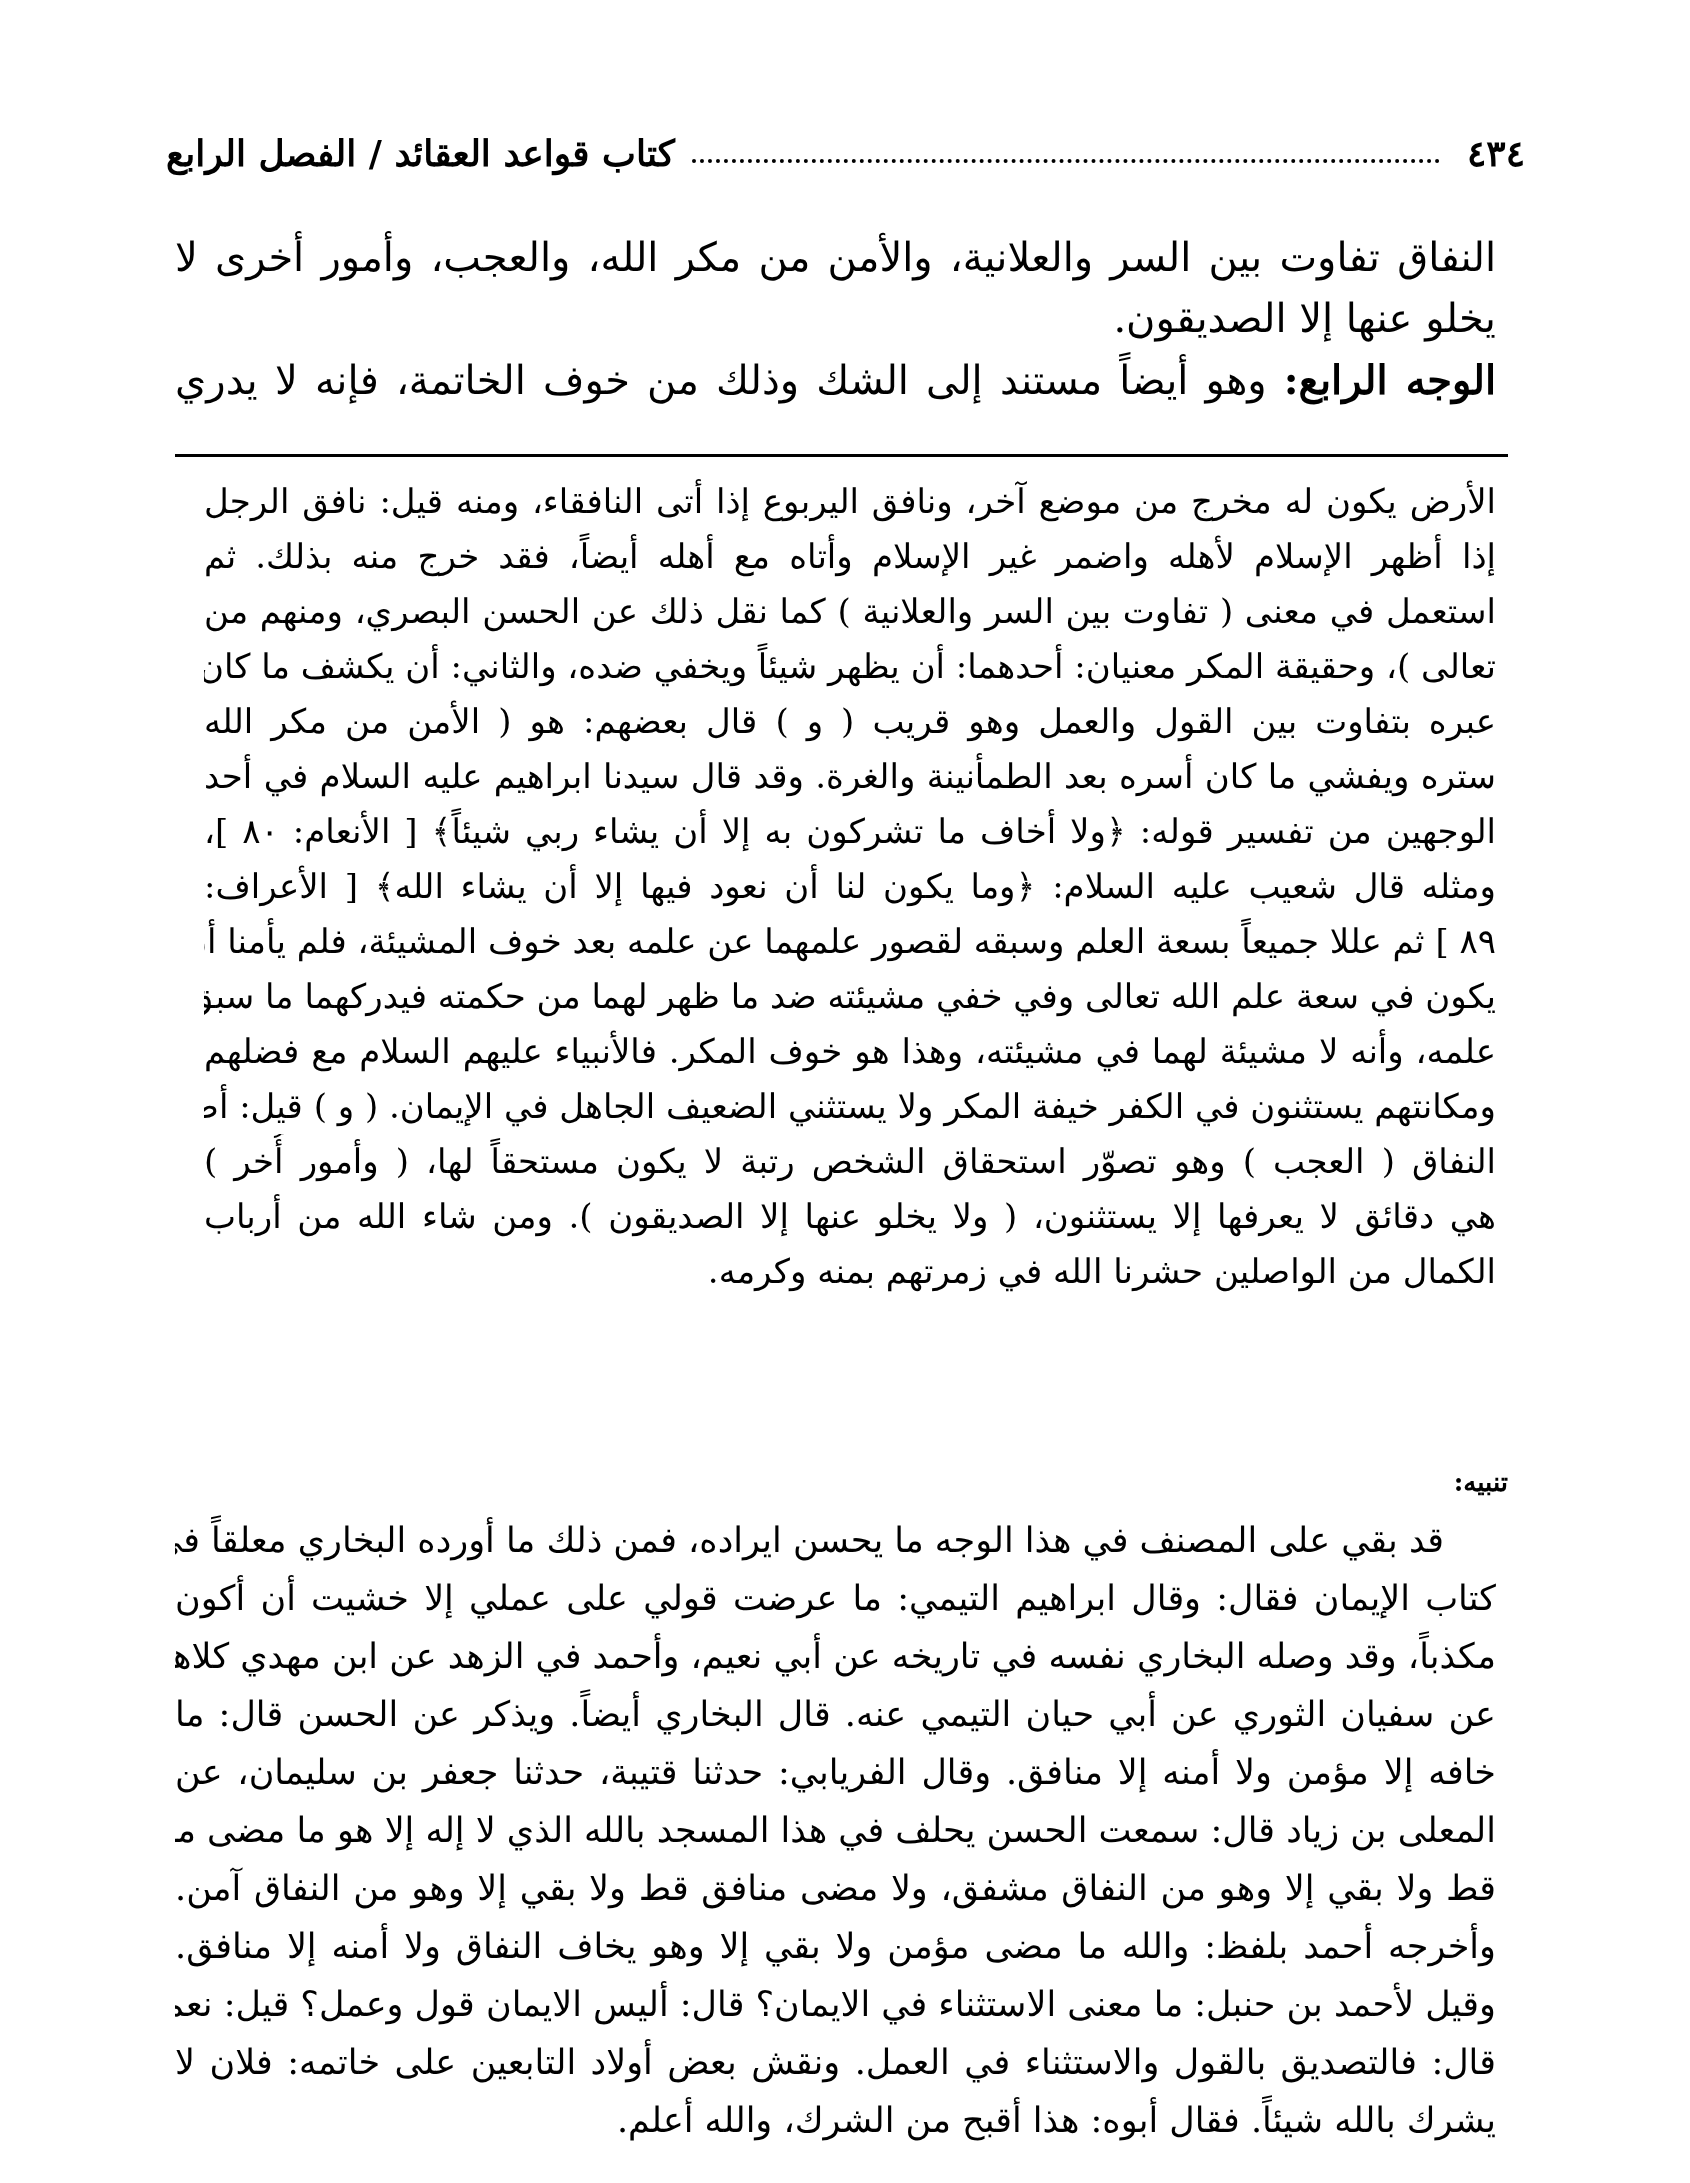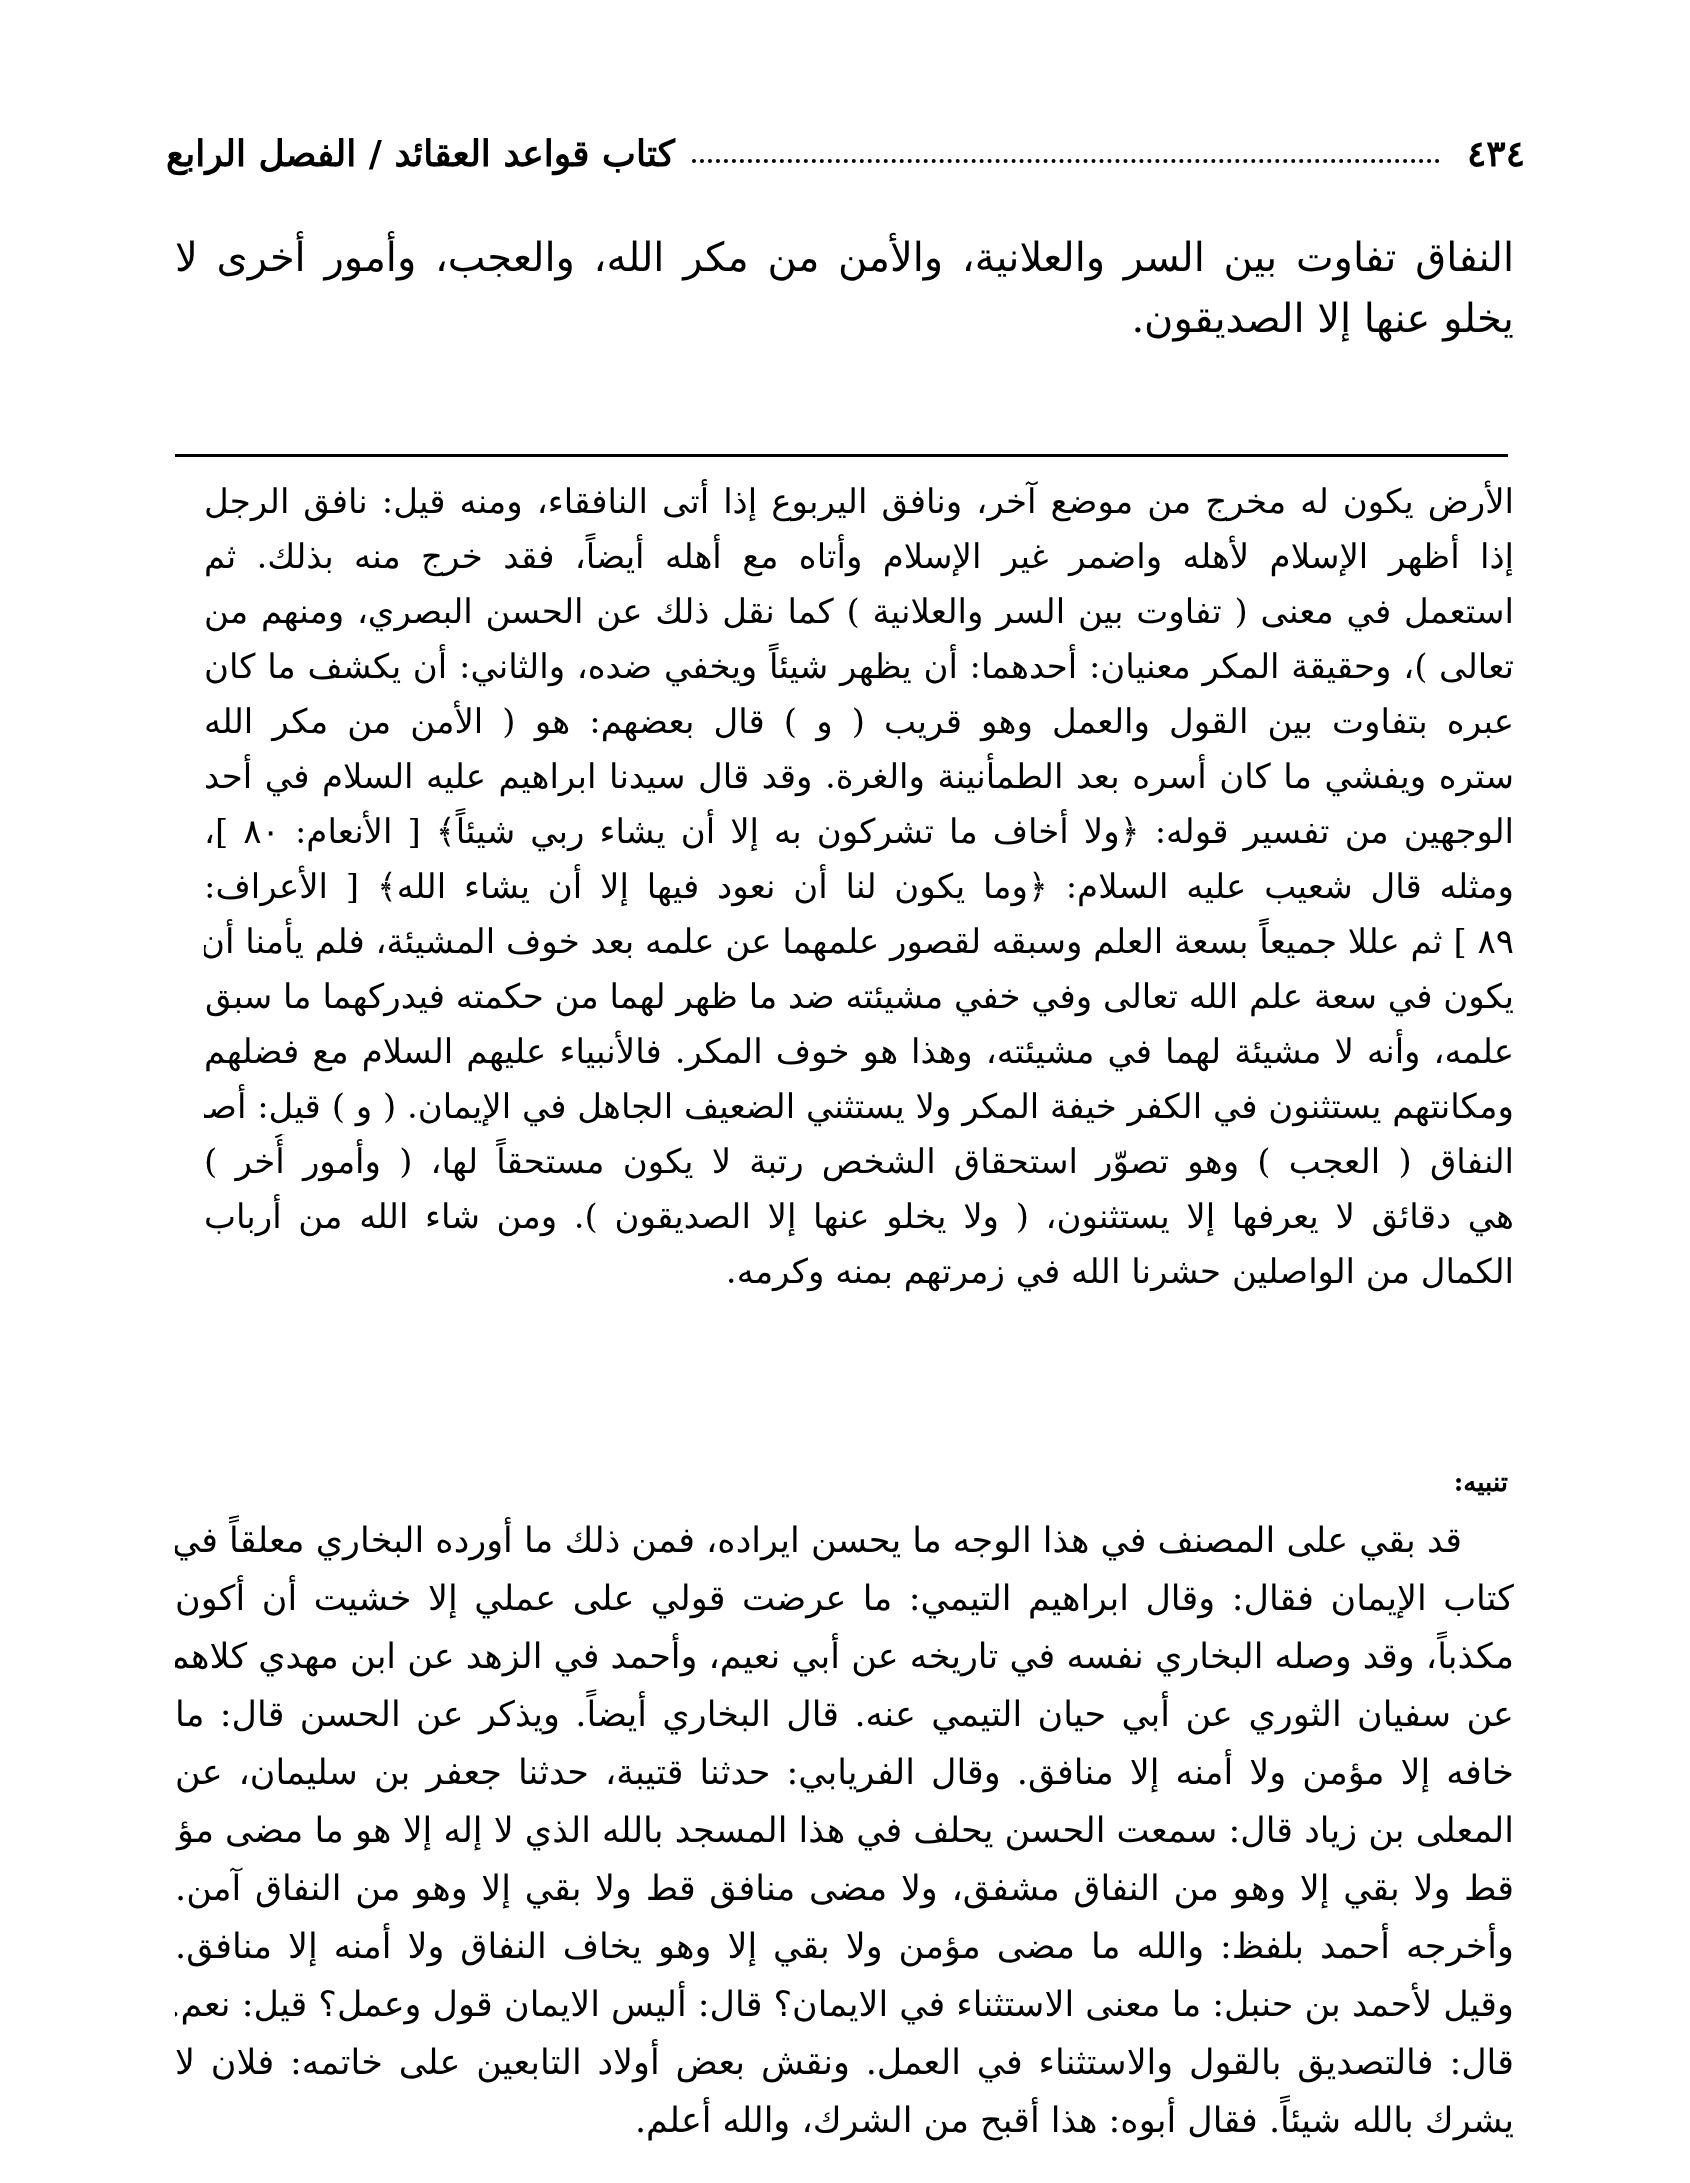--- a/index.html
+++ b/index.html
@@ -9,21 +9,21 @@
   }
   .page { position: absolute; left: 0; top: 0; width: 1691px; height: 2455px; }
   .header {
     position: absolute; left: 166px; right: 166px; top: 122px; height: 61px;
     direction: rtl; display: flex; align-items: center;
     font-size: 36px; font-weight: bold; white-space: nowrap;
   }
   .header .pgno { margin-left: 23px; }
   .header .leader { flex: 1; border-bottom: 4.4px dotted #000; height: 0; margin: 17.5px 4.4px 0 17.5px; }
   .header .title { }
-  .block { position: absolute; left: 175px; right: 177px; direction: rtl; }
+  .block { position: absolute; left: 175px; right: 195px; direction: rtl; }
   .line {
     display: block; white-space: nowrap; text-align: justify; text-align-last: justify;
     overflow: hidden;
   }
   .main { top: 227px; font-size: 40px; }
   .main .line { height: 61px; line-height: 61px; }
   .main .line.short { text-align-last: right; }
   .rule { position: absolute; left: 175px; right: 183px; top: 454px; height: 2.6px; background: #000; }
   .comm { top: 474px; font-size: 34px; }
   .comm .line { height: 55px; line-height: 55px; margin-left: 29px; }
@@ -42,20 +42,21 @@
 
   <div class="header">
     <span class="pgno">٤٣٤</span>
     <span class="leader"></span>
     <span class="title">كتاب قواعد العقائد / الفصل الرابع</span>
   </div>
 
   <div class="block main">
     <span class="line">النفاق تفاوت بين السر والعلانية، والأمن من مكر الله، والعجب، وأمور أخرى لا</span>
     <span class="line short">يخلو عنها إلا الصديقون.</span>
+    <span class="line"><b>الوجه الرابع:</b> <span>وهو أيضاً مستند إلى الشك وذلك من خوف الخاتمة، فإنه لا يدري</span></span>
   </div>
 
   <div class="rule"></div>
 
   <div class="block comm">
     <span class="line">الأرض يكون له مخرج من موضع آخر، ونافق اليربوع إذا أتى النافقاء، ومنه قيل: نافق الرجل</span>
     <span class="line">إذا أظهر الإسلام لأهله واضمر غير الإسلام وأتاه مع أهله أيضاً، فقد خرج منه بذلك. ثم</span>
     <span class="line">استعمل في معنى ( تفاوت بين السر والعلانية ) كما نقل ذلك عن الحسن البصري، ومنهم من</span>
     <span class="line">تعالى )، وحقيقة المكر معنيان: أحدهما: أن يظهر شيئاً ويخفي ضده، والثاني: أن يكشف ما كان</span>
     <span class="line">عبره بتفاوت بين القول والعمل وهو قريب ( و ) قال بعضهم: هو ( الأمن من مكر الله</span>

